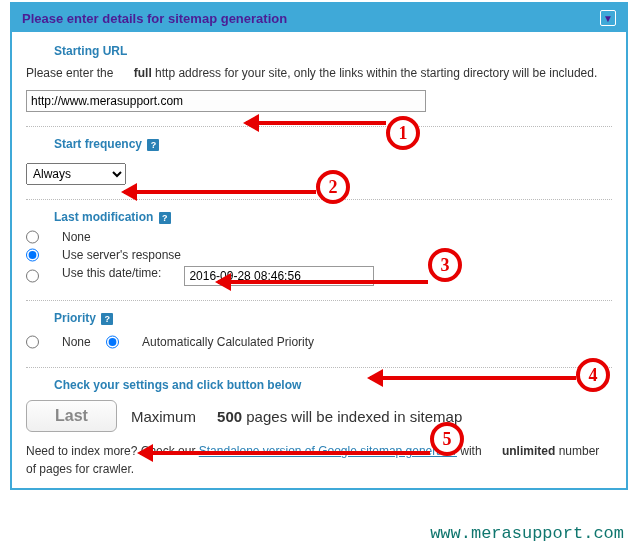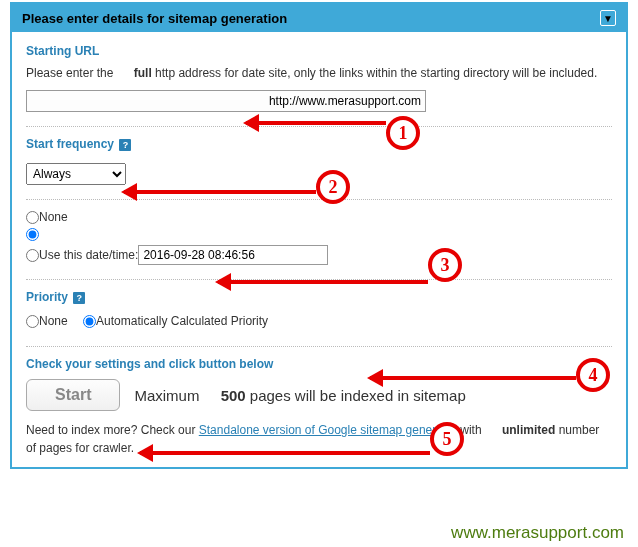--- a/index.html
+++ b/index.html
@@ -11,21 +11,21 @@
     position: relative;
     overflow: hidden;
   }
   .panel {
     border: 2px solid #3fa9d8;
     width: 618px;
     margin: 2px 10px;
   }
   .panel-header {
     background: #3fa9d8;
-    color: #000000;
+    color: #4c1d95;
     padding: 6px 10px;
     font-size: 13px;
     font-weight: bold;
     display: flex;
     justify-content: space-between;
     align-items: center;
   }
   .down-btn {
     width: 16px; height: 16px;
     border: 1px solid #fff;
@@ -36,29 +36,29 @@
     padding: 12px 14px 10px 14px;
     font-size: 12px;
     color: #333;
     position: relative;
   }
   .section-title {
     color: #2a81b5;
     font-weight: bold;
     font-size: 12px;
     margin-bottom: 6px;
+    margin-left: 28px;
   }
   .desc { margin-bottom: 8px; line-height: 1.5; }
   .text-input {
     width: 400px;
     padding: 3px 4px;
     font-size: 12px;
     border: 1px solid #999;
     background: #fdfdfd;
-    text-align: right;
   }
   hr.sep {
     border: none;
     border-top: 1px dotted #bbb;
     margin: 14px 0 10px 0;
   }
   .help-icon {
     display: inline-block;
     width: 12px; height: 12px;
     background: #2a81b5;
@@ -70,21 +70,21 @@
     vertical-align: middle;
     margin-left: 2px;
     border-radius: 1px;
   }
   select {
     width: 100px;
     font-size: 12px;
     padding: 2px;
     margin-top: 6px;
   }
-  .radio-row { margin: 4px 0; display: flex; align-items: center; gap: 0; font-size: 12px; }
+  .radio-row { margin: 4px 0; display: flex; gap: 23px; font-size: 12px; }
   .radio-row input[type="radio"] { margin: 0; }
   .date-input {
     font-size: 12px;
     padding: 2px 4px;
     width: 190px;
     border: 1px solid #999;
   }
   .start-btn {
     background: linear-gradient(#fdfdfd,#f0f0f0);
     border: 1px solid #aaa;
@@ -96,22 +96,22 @@
     cursor: pointer;
   }
   .start-row { display: flex; align-items: center; gap: 14px; margin-top: 8px; }
   .start-note { font-size: 15px; }
   .footer-note { margin-top: 10px; font-size: 12px; line-height: 1.5; }
   a.link { color: #2a81b5; text-decoration: underline; }
   .watermark {
     position: absolute;
     right: 14px;
     bottom: 4px;
-    color: #4d7c0f;
-    font-family: Liberation Sans, sans-serif;
+    color: #0f766e;
+    font-family: Liberation Mono, monospace;
     font-size: 17px;
   }
   .bold { font-weight: bold; padding-left: 17px; }
 
   
   .anno-circle {
     position: absolute;
     border: 4px solid #e60000;
     border-radius: 50%;
     width: 34px; height: 34px;
@@ -147,44 +147,49 @@
     <span class="down-btn">
       <span>▼</span>
     </span>
   </div>
 
   <div class="panel-body">
 
     
     <div class="section-title">Starting URL</div>
     <div class="desc">
-      <span>Please enter the </span><span class="bold">full</span><span> http address for date site, only the links within the starting directory will be included.</span>
+      <span>Please enter the </span><span class="bold">full</span><span> http address for your site, only the links within the starting directory will be included.</span>
     </div>
     <input type="text" class="text-input" value="http://www.merasupport.com" style="">
 
     <hr class="sep">
 
     
     <div class="section-title">
       <span>Start frequency</span>
       <span class="help-icon">?</span>
     </div>
     <select>
       <option>Always</option>
     </select>
 
     <hr class="sep">
 
     
+    <div class="section-title">
+      <span>Last modification</span>
+      <span class="help-icon">?</span>
+    </div>
     <div class="radio-row">
       <input type="radio" name="lastmod" style="">
       <span>None</span>
     </div>
     <div class="radio-row">
       <input type="radio" name="lastmod" checked="" style="">
+      <span>Use server's response</span>
     </div>
     <div class="radio-row">
       <input type="radio" name="lastmod" style="">
       <span>Use this date/time:</span>
       <input type="text" class="date-input" value="2016-09-28 08:46:56" style="">
     </div>
 
     <hr class="sep">
 
     
@@ -199,21 +204,21 @@
     <div class="radio-row" style="display:inline-flex;">
       <input type="radio" name="prio" checked="" style="">
       <span>Automatically Calculated Priority</span>
     </div>
 
     <hr class="sep">
 
     
     <div class="section-title">Check your settings and click button below</div>
     <div class="start-row">
-      <button class="start-btn">Start</button>
+      <button class="start-btn">Last</button>
       <span class="start-note">
         <span>Maximum </span><span class="bold">500</span><span> pages will be indexed in sitemap</span>
       </span>
     </div>
 
     <div class="footer-note">
       <span>Need to index more? Check our </span><a href="#" class="link">Standalone version of Google sitemap generator</a><span> with </span><span class="bold">unlimited</span><span> number of pages for crawler.</span>
     </div>
 
   </div>

